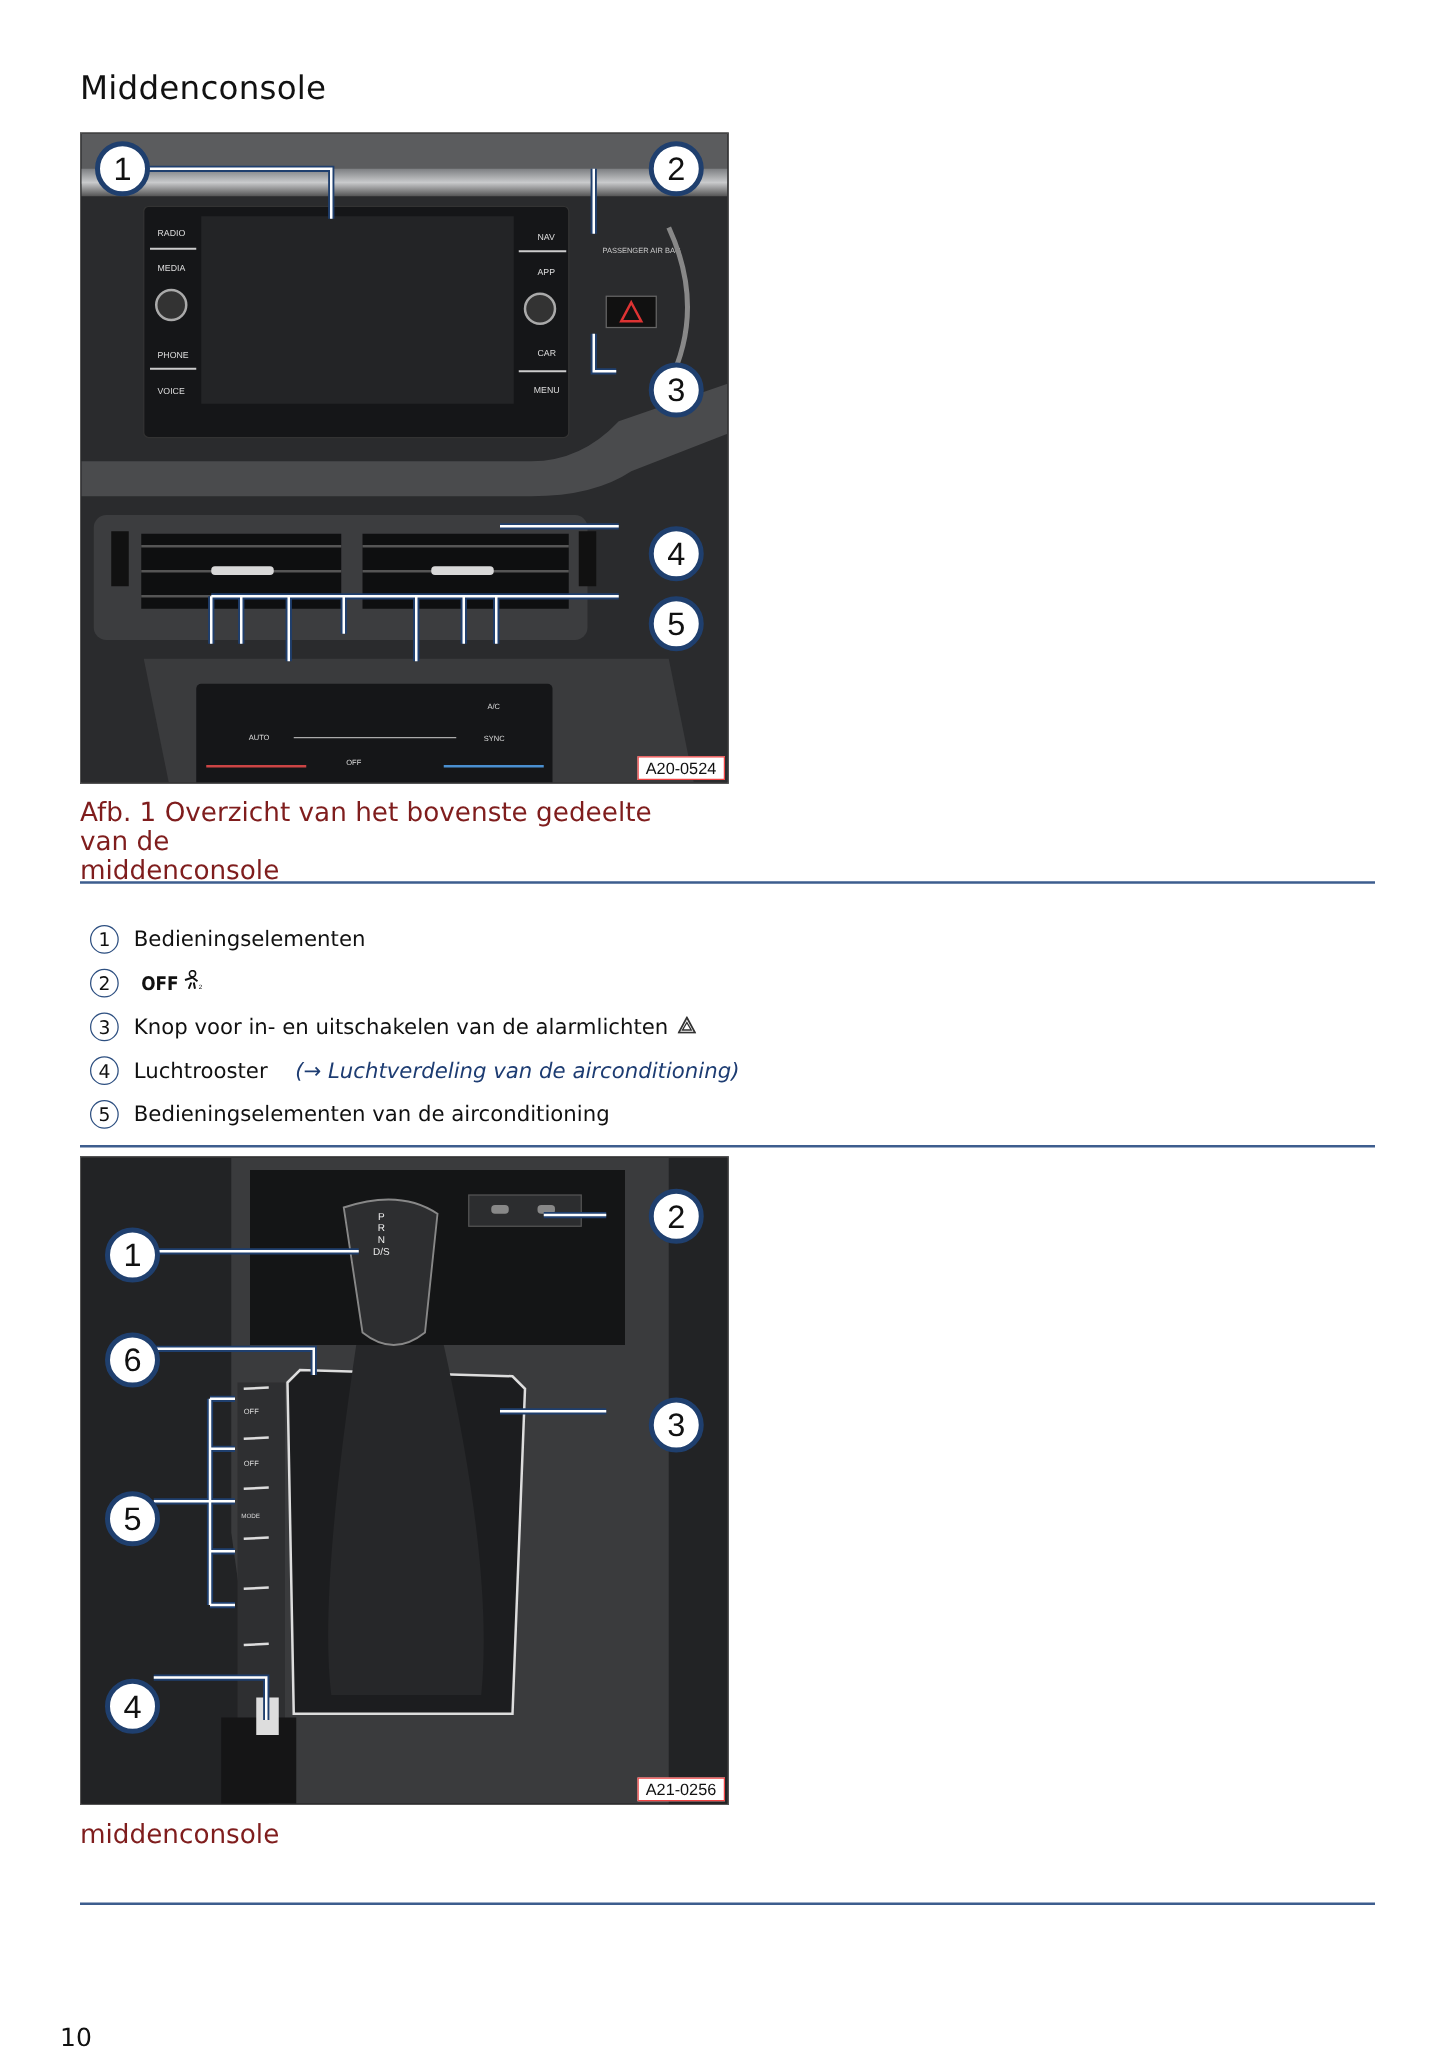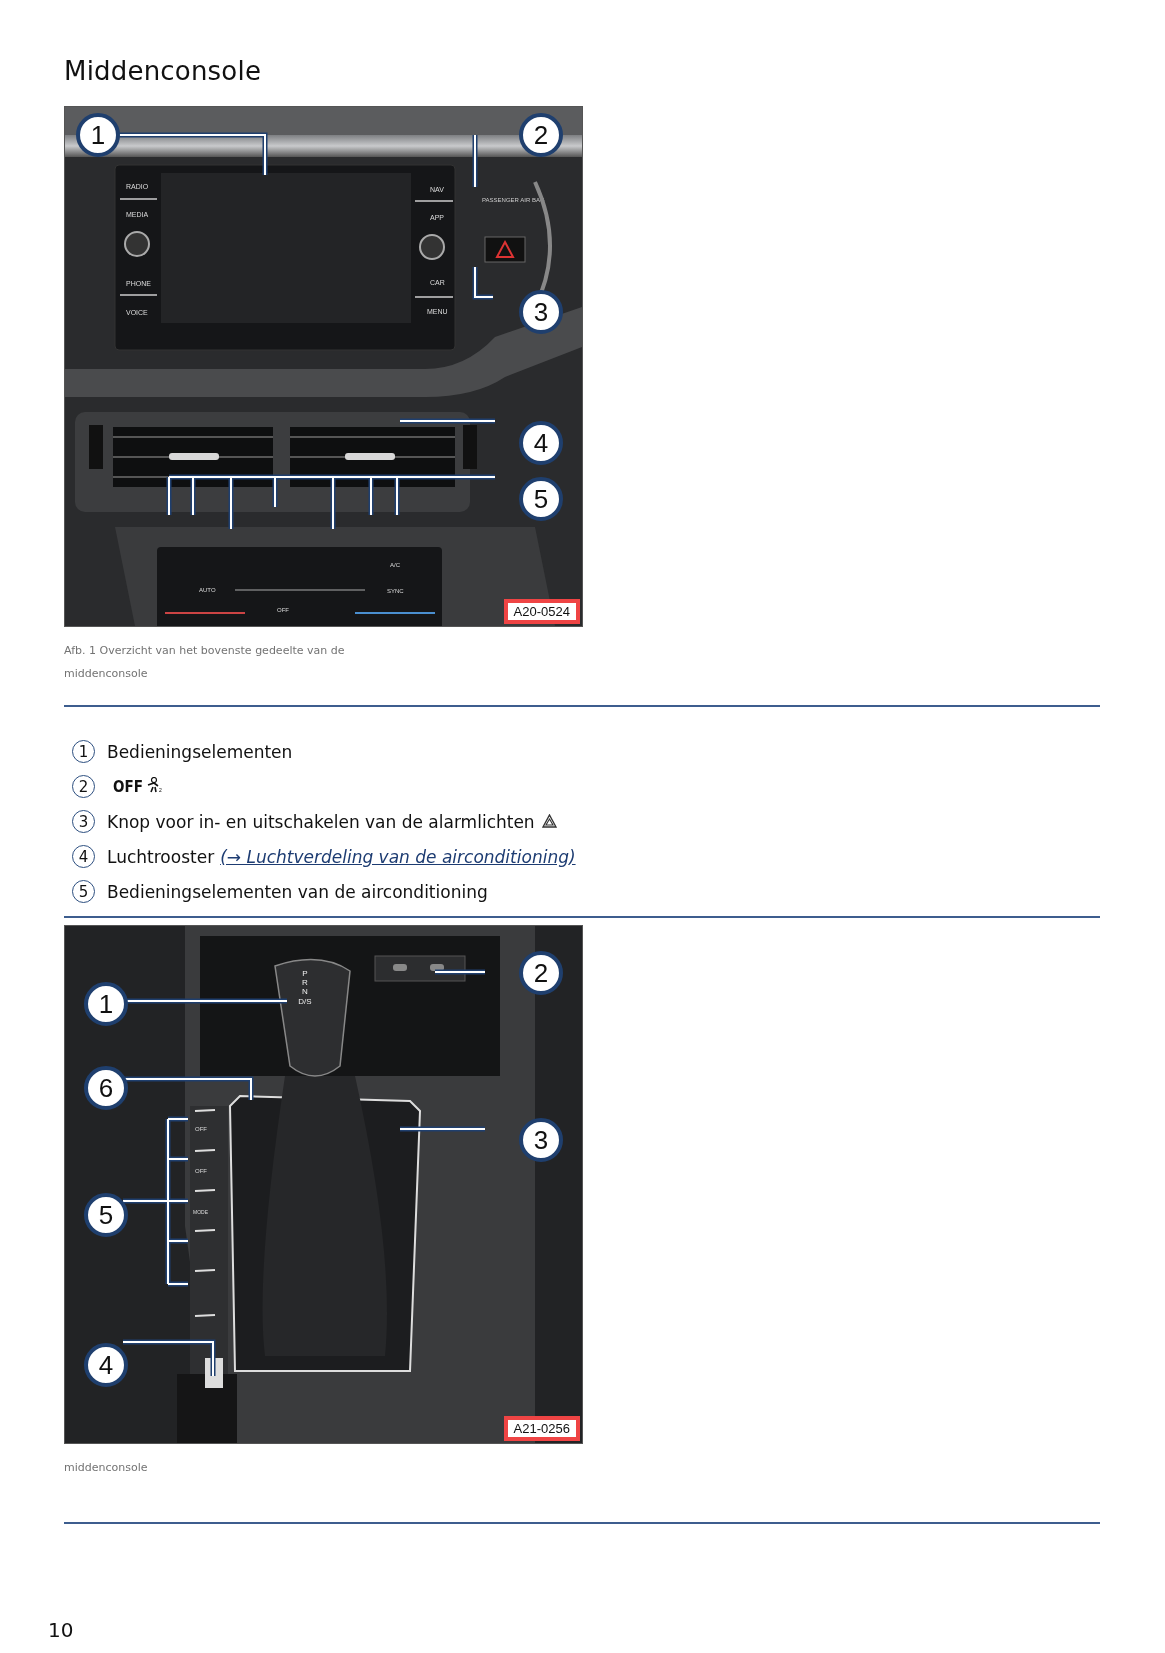--- a/index.html
+++ b/index.html
@@ -3,29 +3,29 @@
 <meta charset="utf-8">
 <style>
   html, body { margin: 0; padding: 0; background: #ffffff; }
   body { width: 1165px; height: 1653px; position: relative; overflow: hidden;
          font-family: "DejaVu Sans", "Liberation Sans", sans-serif; color: #111; }
   .abs { position: absolute; }
   .page-title { left: 64px; top: 56px; font-size: 26px; font-weight: normal; letter-spacing: 0.2px; margin: 0; }
   .figure { background: #1a1b1d; border: 1px solid #555; overflow: hidden; }
   .figure svg { display: block; }
   .fig-code { position: absolute; right: 2px; bottom: 2px; background: #fff; color: #111;
-              font-family: "Liberation Sans", sans-serif; font-size: 13px; padding: 1px 6px; border: 4px solid #ef4444; }
-  .caption { left: 64px; width: 460px; font-size: 11px; line-height: 23px; color: #737373; }
+              font-family: "Liberation Sans", sans-serif; font-size: 13px; padding: 1px 6px; border: 1px solid #ef4444; }
+  .caption { left: 64px; width: 460px; font-size: 21px; line-height: 23px; color: #7f1d1d; }
   .rule { left: 64px; width: 1036px; height: 2px; background: #3d5d8e; }
   .legend { left: 72px; top: 734px; width: 700px; }
   .legend-item { display: flex; align-items: center; height: 35px; font-size: 17px; color: #111; }
   .legend-num { width: 21px; height: 21px; border: 1.5px solid #2d4f80; border-radius: 50%;
                 display: inline-flex; align-items: center; justify-content: center; font-size: 15px;
                 margin-right: 12px; flex: 0 0 auto; }
-  .legend-link { color: #1d3c72; font-style: italic; text-decoration: underline; margin-left: 6px; cursor: pointer; }
+  .legend-link { color: #1d3c72; font-style: italic; margin-left: 22px; cursor: pointer; }
   .sym { margin-left: 6px; font-weight: bold; font-family: "DejaVu Sans Condensed", "DejaVu Sans", sans-serif; font-size: 15px; }
   .page-number { left: 48px; top: 1606px; font-size: 20px; color: #111; margin-top: 12px; }
 </style>
 </head>
 <body>
 
 <h1 class="abs page-title">Middenconsole</h1>
 
 <div class="abs figure" style="left:64px; top:106px; width:517px; height:519px;">
   <svg width="517" height="519" viewBox="0 0 517 519" xmlns="http://www.w3.org/2000/svg">

